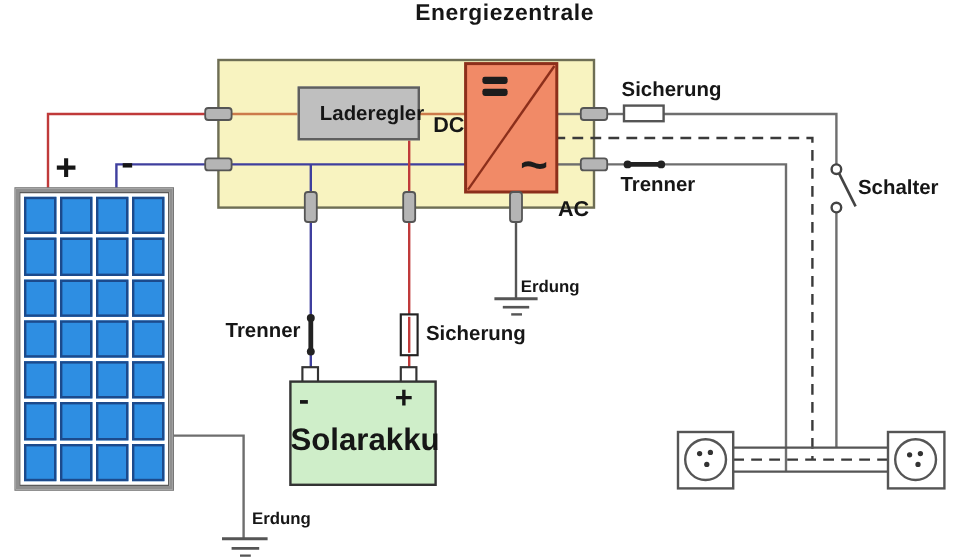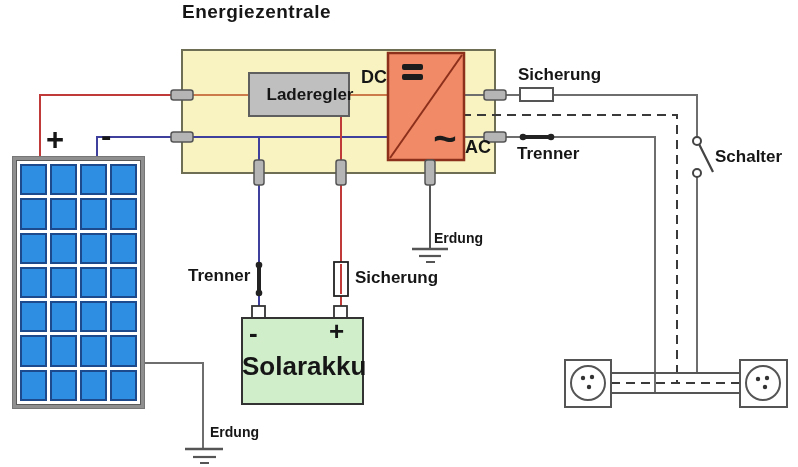--- a/index.html
+++ b/index.html
@@ -2,26 +2,26 @@
 <html><head>
 <meta charset="utf-8">
 <style>
   html,body{margin:0;padding:0;background:#ffffff;}
   #stage{
     position:relative;width:798px;height:467px;background:#ffffff;overflow:hidden;
     font-family:"Liberation Sans", sans-serif;color:#161616;
   }
   #wiring{position:absolute;left:0;top:0;}
   .lbl{position:absolute;font-weight:bold;color:#161616;white-space:nowrap;line-height:1.1;}
-  .title{font-size:19px;letter-spacing:.5px;text-align:left;}
+  .title{font-size:19px;letter-spacing:.5px;text-align:right;}
   .comp{font-size:17px;}
   .big{font-size:25px;}
   .sign{font-size:31px;line-height:1;}
   .sign-sm{font-size:26px;line-height:1;}
-  .dcac{font-size:18px;}
+  .dcac{font-size:18px;margin-top:27px;}
   .gnd{font-size:14px;}
   .center{text-align:right;}
   
   .ctrl{
     position:absolute;left:248px;top:72px;width:102px;height:45px;
     background:#bfbfbf;border:2px solid #5f5f5f;box-sizing:border-box;
     display:flex;align-items:center;justify-content:center;font-weight:bold;font-size:17px;padding-left:22px;
   }
   
   .module{

